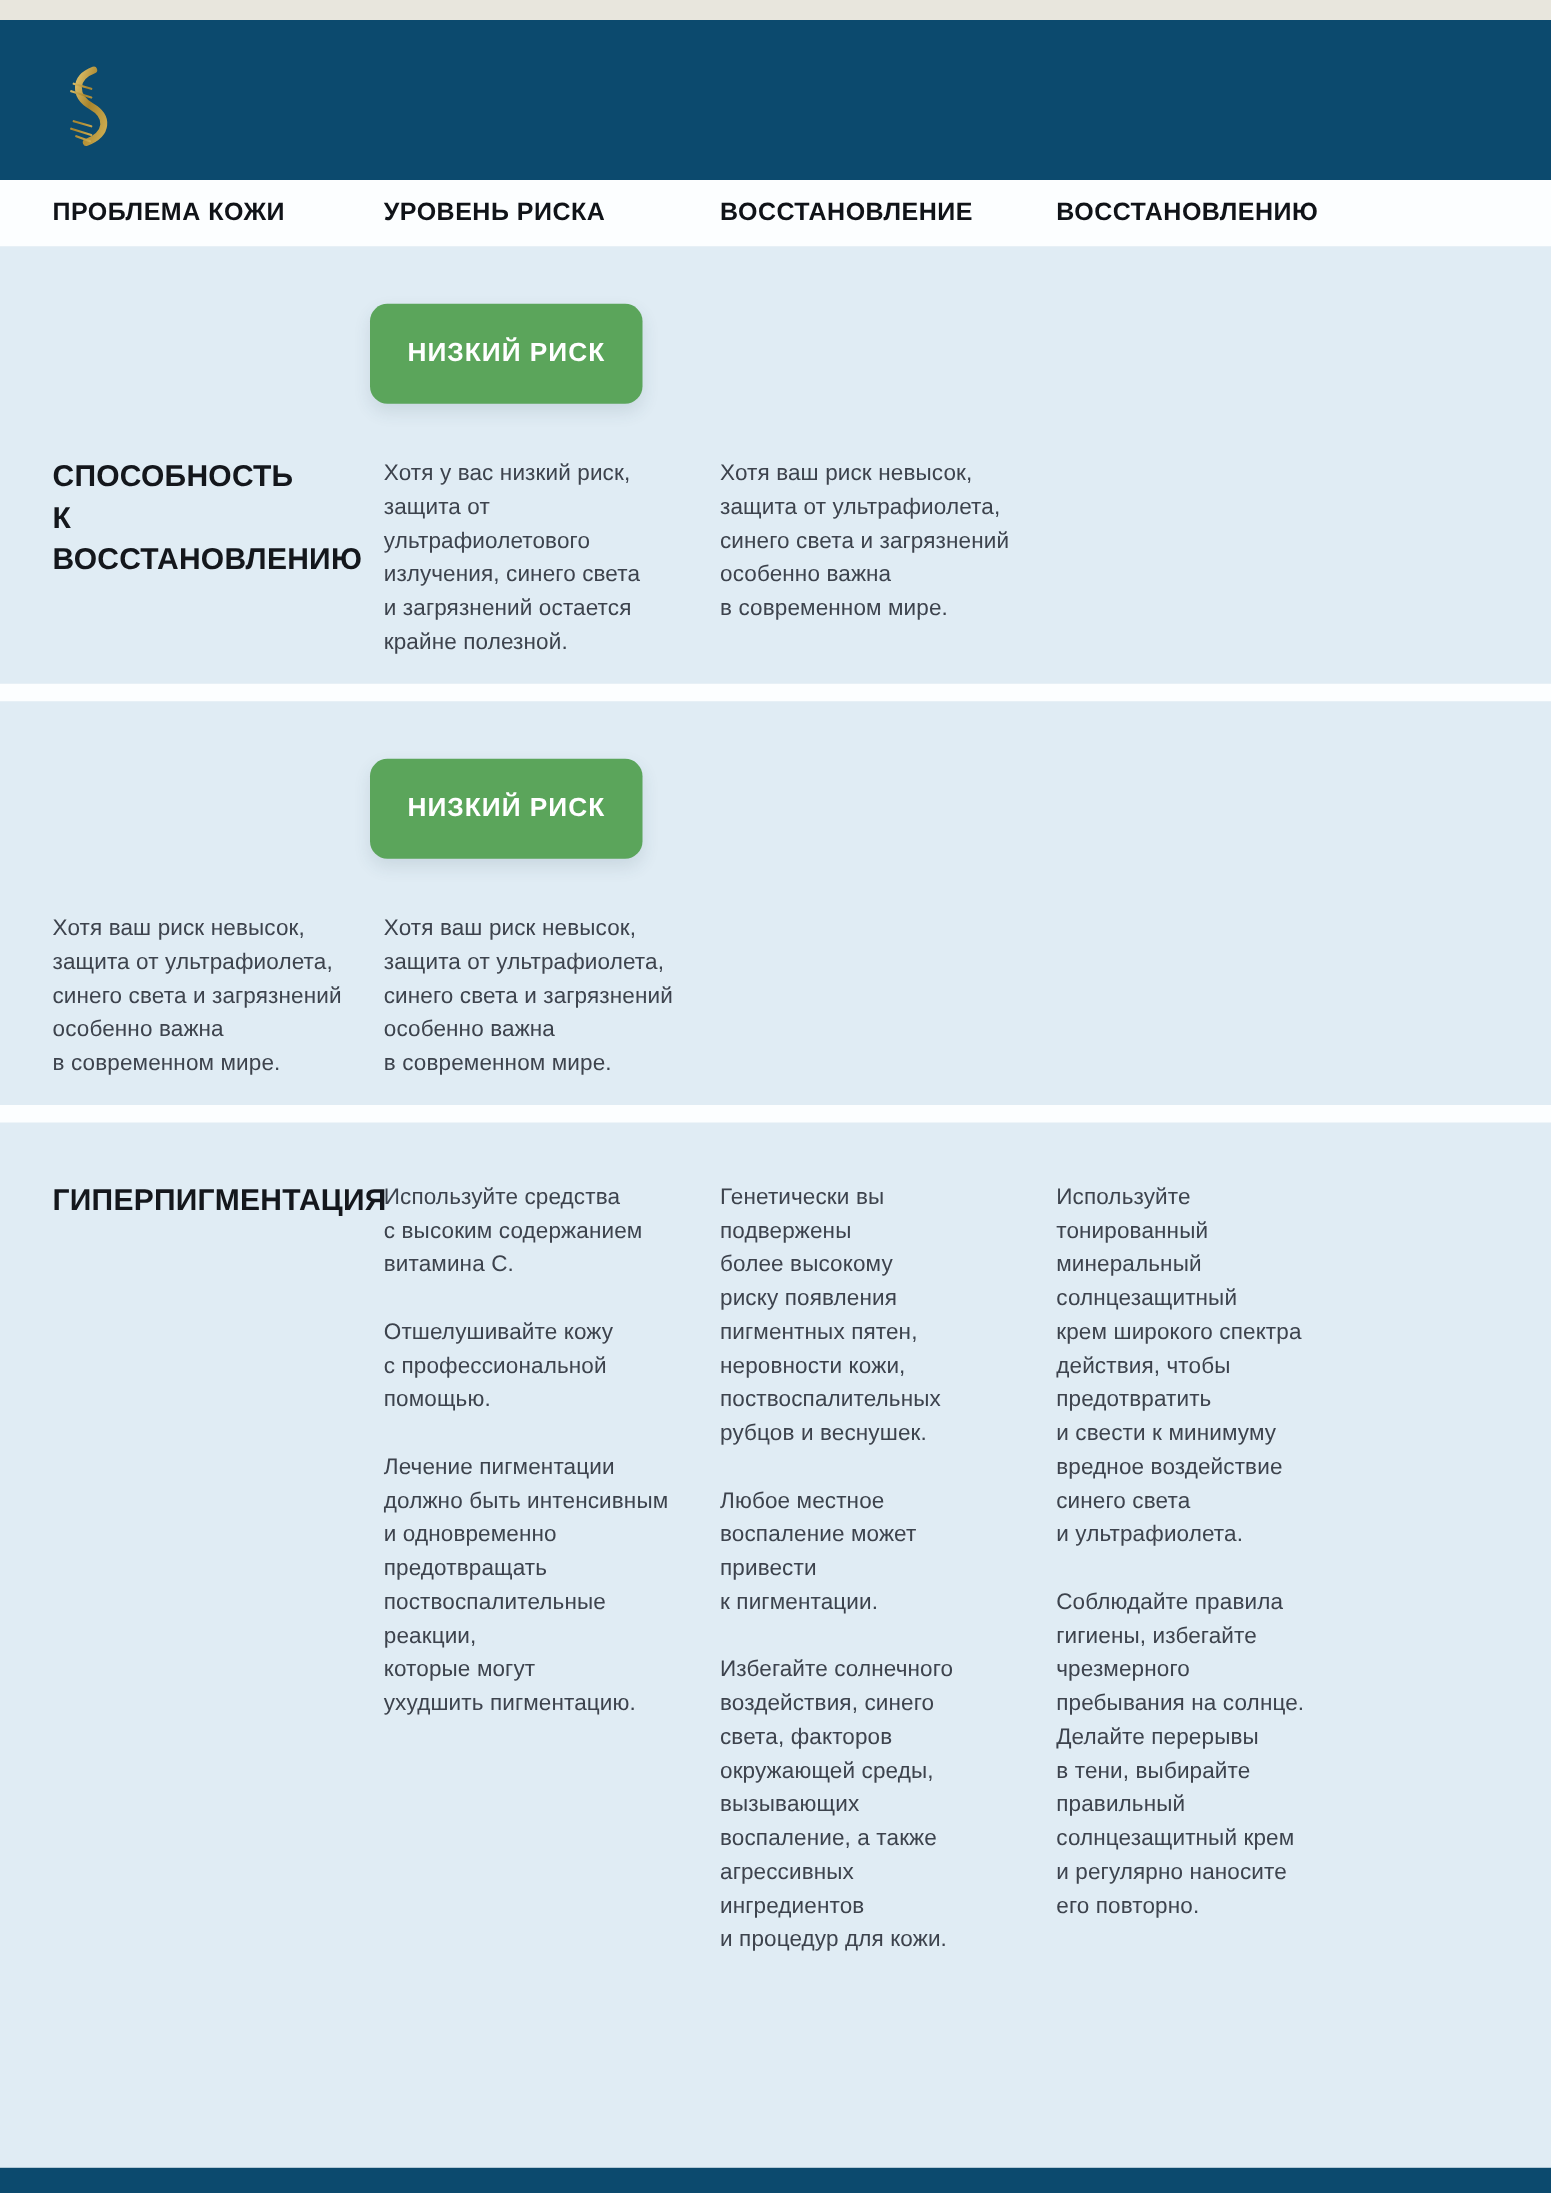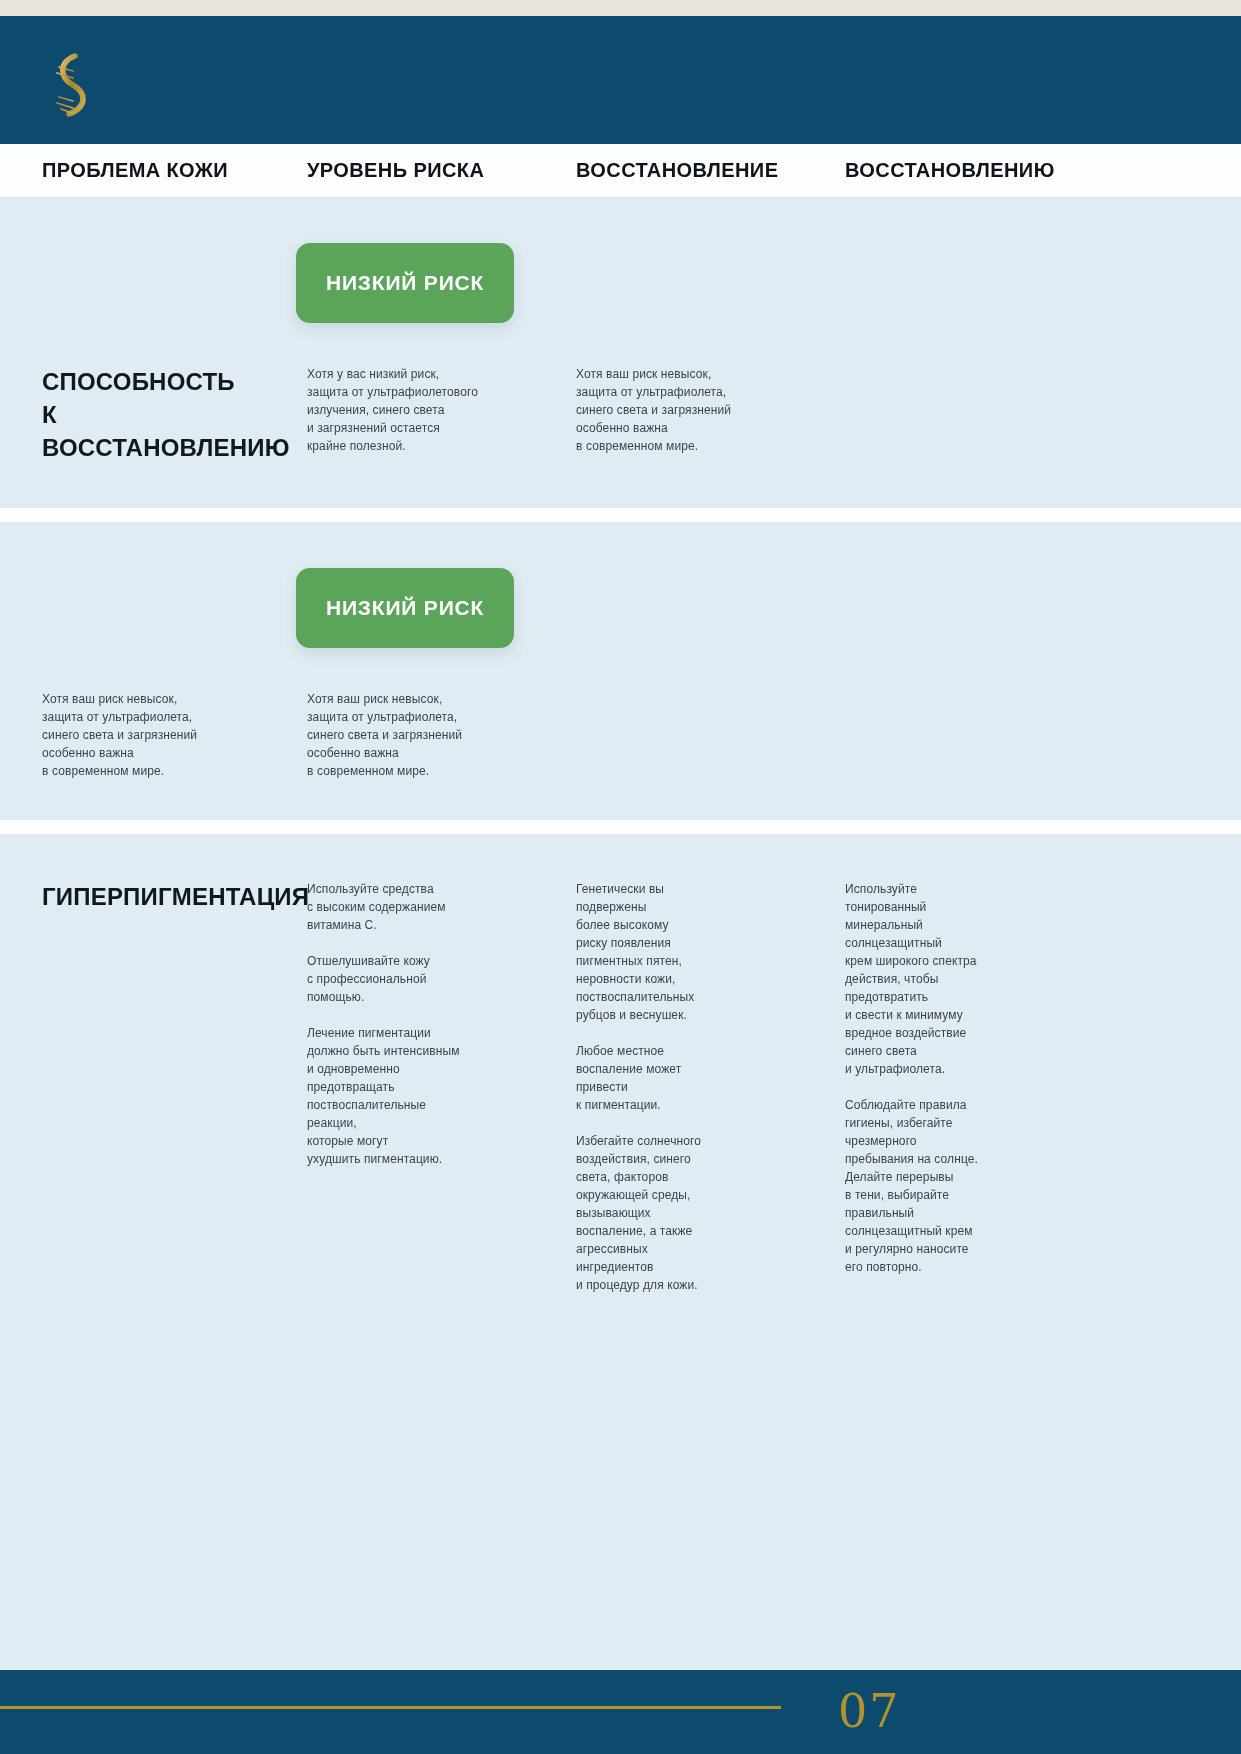--- a/index.html
+++ b/index.html
@@ -70,21 +70,21 @@
   }
   .problem-label {
     font-size: 24px;
     font-weight: 700;
     line-height: 1.38;
     color: #14171c;
     letter-spacing: 0.2px;
     white-space: pre-line;
   }
   .cell-text {
-    font-size: 12px;
+    font-size: 18px;
     line-height: 1.5;
     color: #3d434d;
     letter-spacing: 0.1px;
     white-space: pre-line;
     padding-right: 14px;
   }
   
   .footer {
     height: 100px;
     display: flex;

